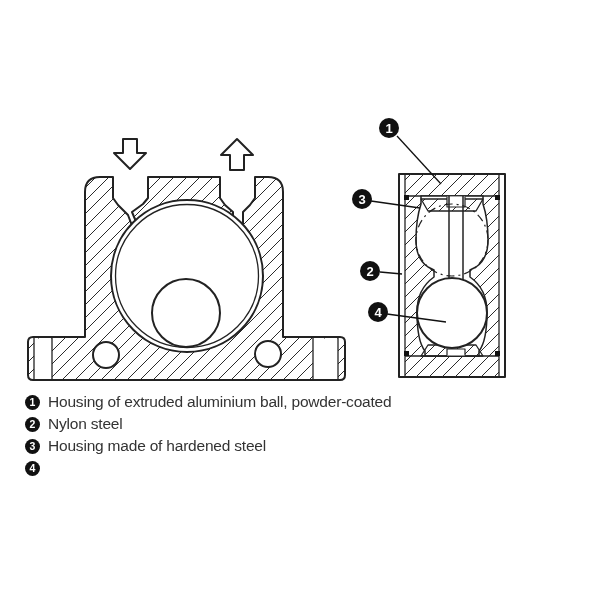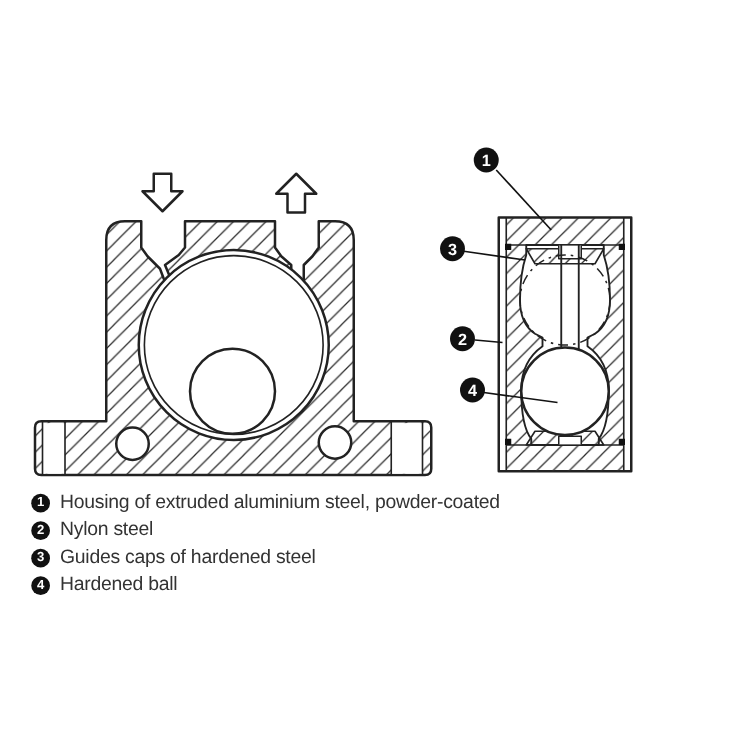--- a/index.html
+++ b/index.html
@@ -106,29 +106,28 @@
   </svg>
 
   <div class="badge" id="callout-1">1</div>
   <div class="badge" id="callout-3">3</div>
   <div class="badge" id="callout-2">2</div>
   <div class="badge" id="callout-4">4</div>
 
   <div id="legend">
     <div class="legend-row">
       <span class="legend-badge">1</span>
-      <span class="legend-label">Housing of extruded aluminium steel, powder-coated</span>
+      <span class="legend-label">Housing of extruded aluminium ball, powder-coated</span>
     </div>
     <div class="legend-row">
       <span class="legend-badge">2</span>
       <span class="legend-label">Nylon steel</span>
     </div>
     <div class="legend-row">
       <span class="legend-badge">3</span>
-      <span class="legend-label">Guides caps of hardened steel</span>
+      <span class="legend-label">Housing made of hardened steel</span>
     </div>
     <div class="legend-row">
       <span class="legend-badge">4</span>
-      <span class="legend-label">Hardened ball</span>
     </div>
   </div>
 
 </div>
 
 </body></html>

